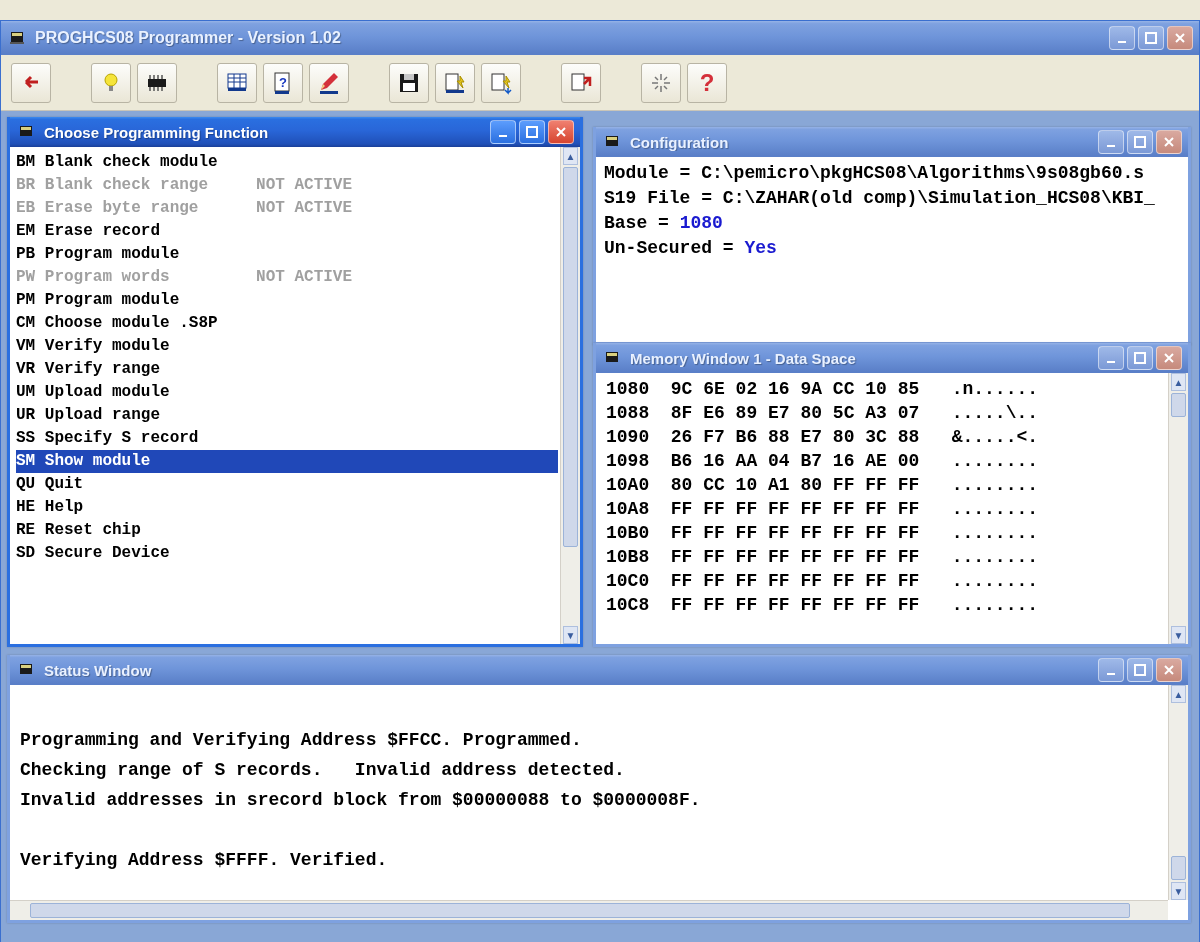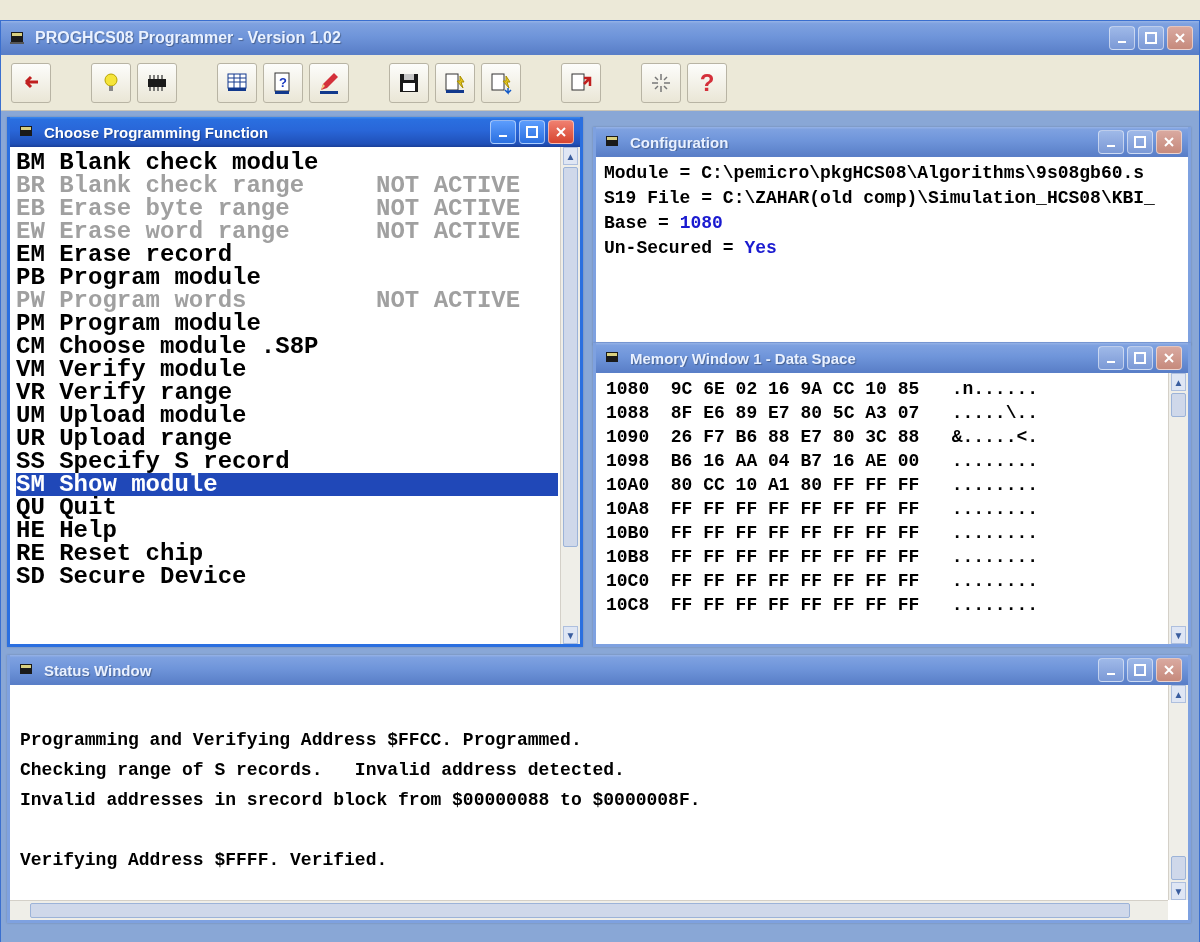--- a/index.html
+++ b/index.html
@@ -125,21 +125,21 @@
   }
   .child-window.inactive { border-color: #7ea1e0; }
   .child-window .titlebar { height: 30px; }
   .child-window .titlebar .title-text { font-size: 15px; }
   .child-body {
     flex: 1 1 auto;
     background: #fff;
     overflow: hidden;
     position: relative;
     font-family: "Courier New", monospace;
-    font-size: 24px;
+    font-size: 16px;
     line-height: 23px;
     color: #000;
     padding: 4px 6px;
   }
   .scroll-y {
     position: absolute;
     right: 0; top: 0; bottom: 0;
     width: 20px;
     background: #efeee8;
     border-left: 1px solid #d4d0c8;
@@ -364,21 +364,20 @@
               <svg viewBox="0 0 14 14">
                 <path d="M3 3 L11 11 M11 3 L3 11" stroke="#fff" stroke-width="2"></path>
               </svg>
             </span>
         </div>
       </div>
       <div class="child-body func-list" id="func-list">
           <div class="row">BM Blank check module</div>
           <div class="row inactive">BR Blank check range     NOT ACTIVE</div>
           <div class="row inactive">EB Erase byte range      NOT ACTIVE</div>
-          <div class="row inactive">EW Erase word range      NOT ACTIVE</div>
           <div class="row">EM Erase record</div>
           <div class="row">PB Program module</div>
           <div class="row inactive">PW Program words         NOT ACTIVE</div>
           <div class="row">PM Program module</div>
           <div class="row">CM Choose module .S8P</div>
           <div class="row">VM Verify module</div>
           <div class="row">VR Verify range</div>
           <div class="row">UM Upload module</div>
           <div class="row">UR Upload range</div>
           <div class="row">SS Specify S record</div>

